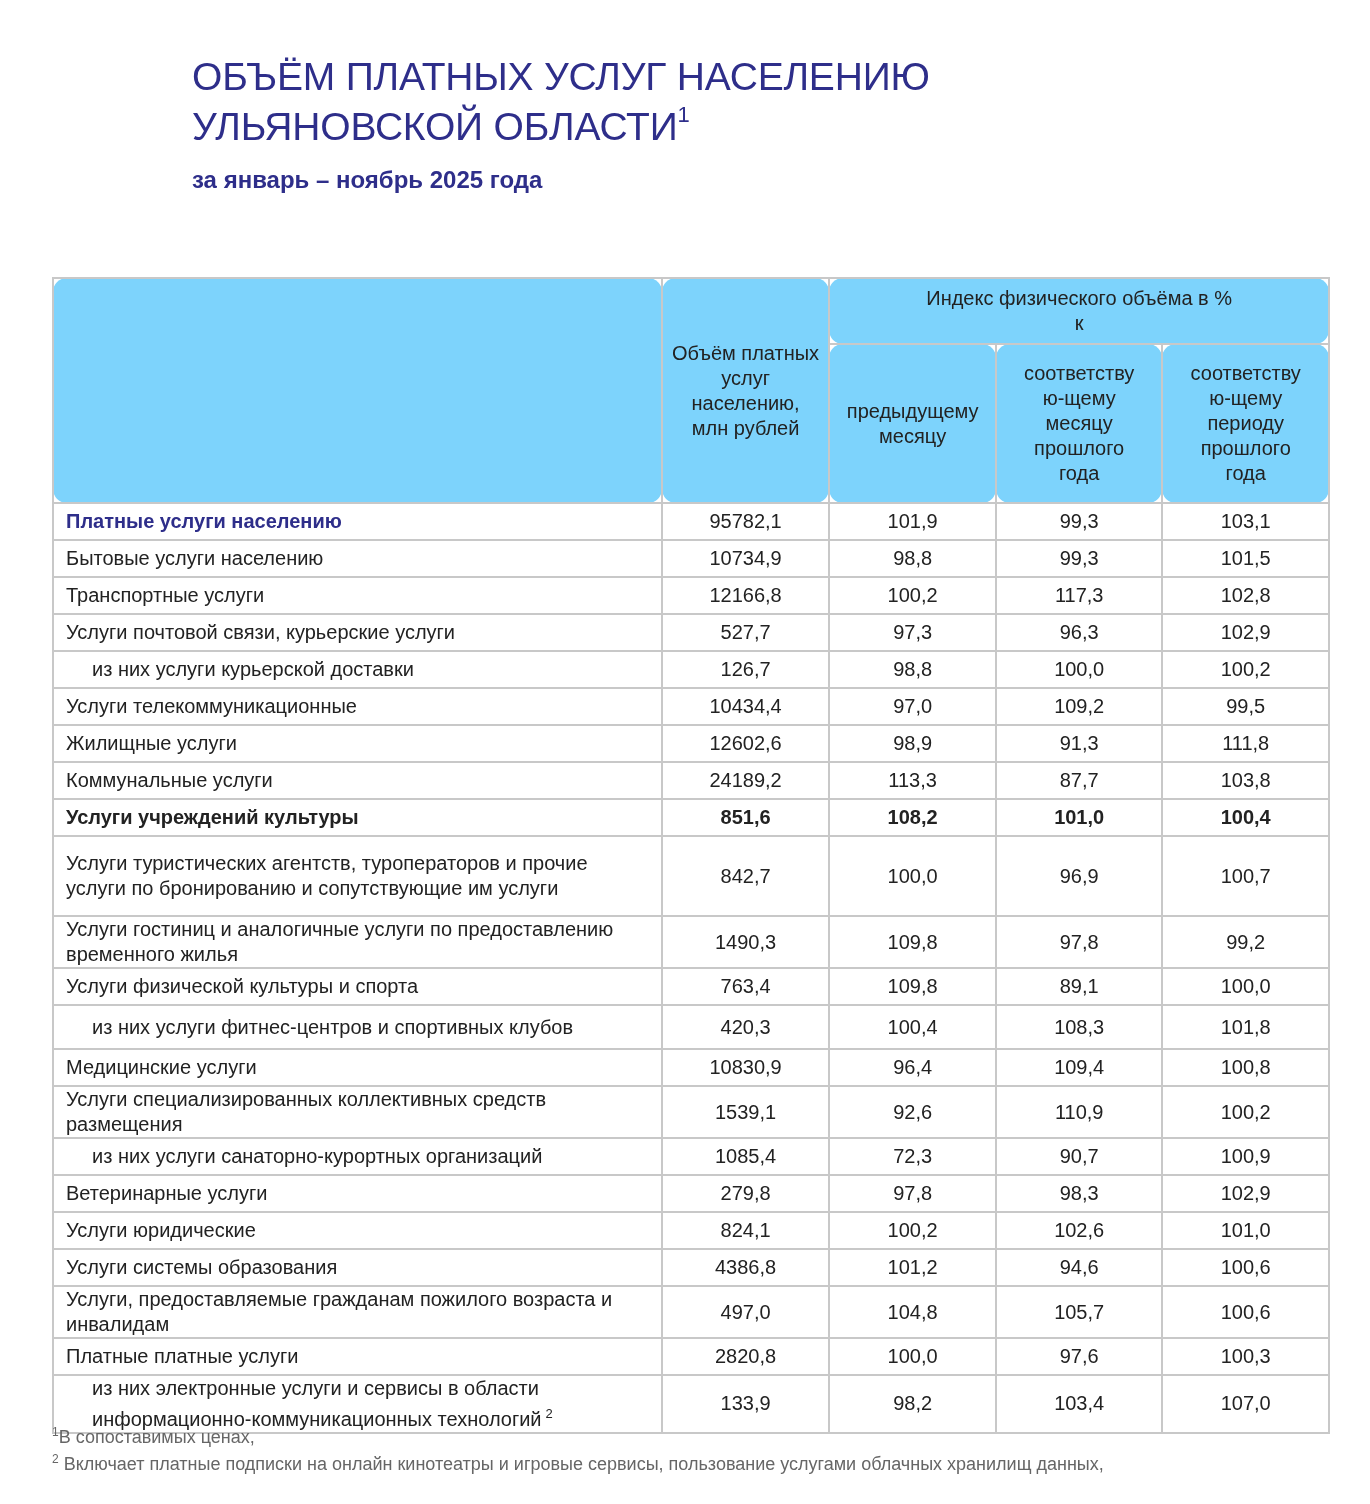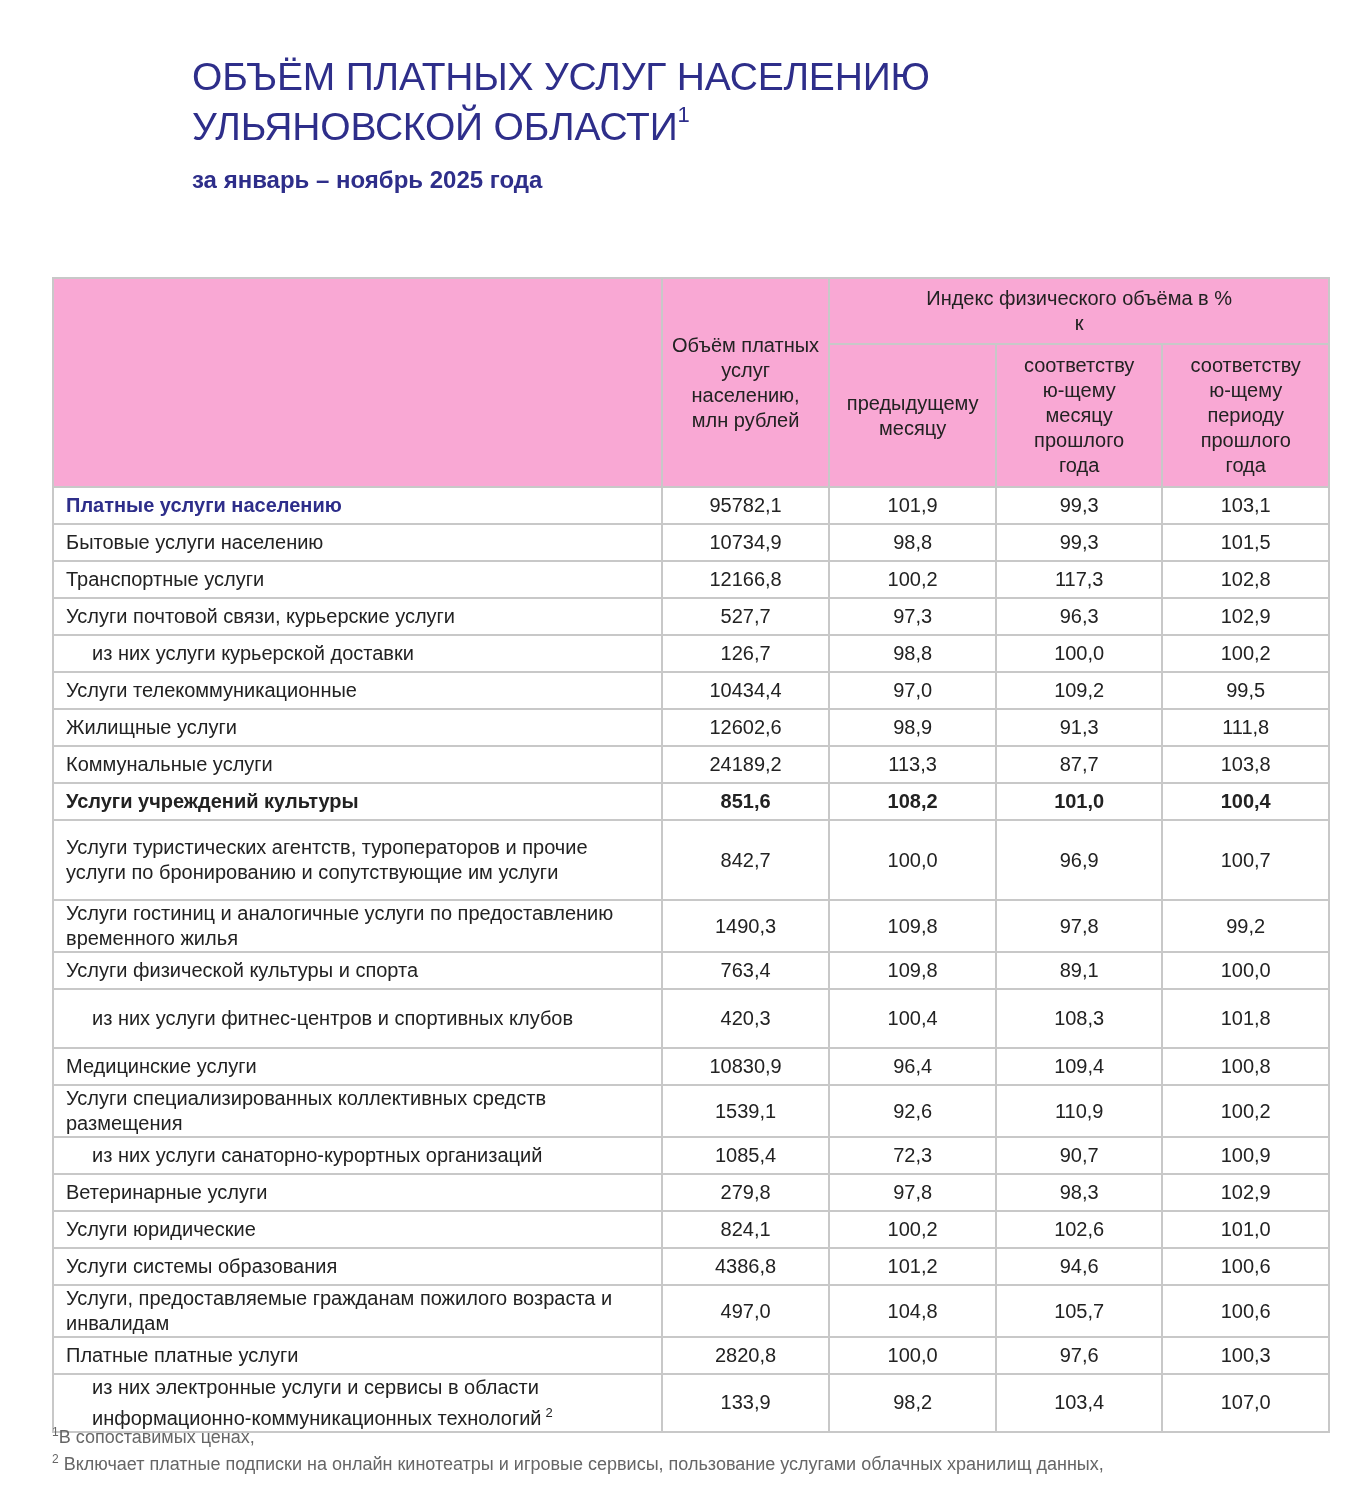--- a/index.html
+++ b/index.html
@@ -7,22 +7,22 @@
          font-family: "Liberation Sans", sans-serif; color: #222222; }
   .title { position: absolute; left: 192px; top: 52px; margin: 0;
            font-size: 39px; font-weight: normal; color: #2e2e8a; line-height: 50px;
            letter-spacing: -0.2px; }
   .title sup { font-size: 22px; vertical-align: 18px; line-height: 0; }
   .subtitle { position: absolute; left: 192px; top: 166px; margin: 0;
               font-size: 24px; font-weight: bold; color: #2e2e8a; }
   table.data { position: absolute; left: 52px; top: 277px; border-collapse: collapse;
                width: 1278px; table-layout: fixed; font-size: 20px; }
   table.data td, table.data th { border: 2px solid #c8c8c8; padding: 0 12px; }
-  table.data th { background: #f9a8d4; font-weight: normal; text-align: center;
-                  line-height: 25px; vertical-align: middle; color: #222; }
+  table.data th { background: #7dd3fc; font-weight: normal; text-align: center;
+                  line-height: 25px; vertical-align: middle; color: #222; border-radius: 14px; }
   .col-name { width: 552px; }
   .col-vol { width: 152px; }
   .col-idx { width: 151px; }
   table.data td { line-height: 25px; height: 34px; }
   td.num { text-align: center; }
   td.name { text-align: left; }
   td.name.indent { padding-left: 38px; }
   tr.total td.name { color: #2e2e8a; font-weight: bold; }
   .footnotes { position: absolute; left: 52px; top: 1421px; font-size: 18px;
                color: #666666; line-height: 22px; }
@@ -51,21 +51,21 @@
       <th rowspan="2" style="padding:0 8px">
         <span style="display:inline-block;max-width:150px">Объём платных услуг населению, млн рублей</span>
       </th>
       <th colspan="3">
         <span style="display:inline-block;max-width:310px">Индекс физического объёма в % к</span>
       </th>
     </tr>
     <tr style="height:130px">
       <th style="padding:0 4px"><span style="display:inline-block;max-width:140px">предыдущему месяцу</span></th>
       <th style="padding:0 4px"><span style="display:inline-block;max-width:120px;word-break:break-word">соответствую-щему месяцу прошлого года</span></th>
-      <th style="padding:8px 4px"><span style="display:inline-block;max-width:120px;word-break:break-word">соответствую-щему периоду прошлого года</span></th>
+      <th style="padding:16px 4px"><span style="display:inline-block;max-width:120px;word-break:break-word">соответствую-щему периоду прошлого года</span></th>
     </tr>
   </thead>
   <tbody id="tbody">
       <tr class="total" style="height: 37px;">
         <td class="name"><span>Платные услуги населению</span></td>
         <td class="num">95782,1</td>
         <td class="num">101,9</td>
         <td class="num">99,3</td>
         <td class="num">103,1</td>
       </tr>
@@ -139,21 +139,21 @@
         <td class="num">97,8</td>
         <td class="num">99,2</td>
       </tr>
       <tr style="height: 37px;">
         <td class="name"><span>Услуги физической культуры и спорта</span></td>
         <td class="num">763,4</td>
         <td class="num">109,8</td>
         <td class="num">89,1</td>
         <td class="num">100,0</td>
       </tr>
-      <tr style="height: 59px;">
+      <tr style="height: 44px;">
         <td class="name indent"><span>из них услуги фитнес-центров и спортивных клубов</span></td>
         <td class="num">420,3</td>
         <td class="num">100,4</td>
         <td class="num">108,3</td>
         <td class="num">101,8</td>
       </tr>
       <tr style="height: 37px;">
         <td class="name"><span>Медицинские услуги</span></td>
         <td class="num">10830,9</td>
         <td class="num">96,4</td>

